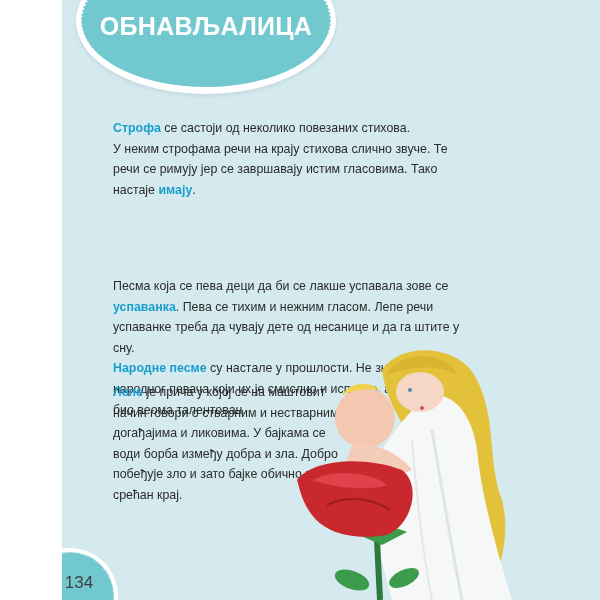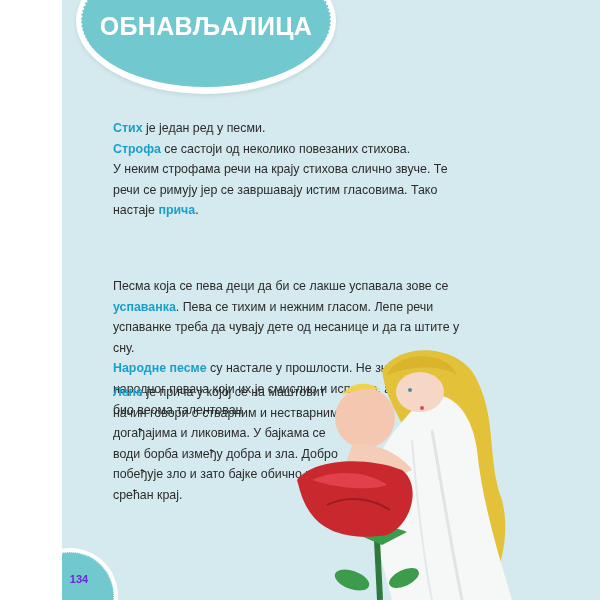--- a/index.html
+++ b/index.html
@@ -46,39 +46,38 @@
       position: absolute; left: -40px; top: 548px; width: 96px; height: 96px;
       border-radius: 50%; background: #ffffff;
     }
     .page-num-inner {
       position: absolute; left: 4px; top: 4px; right: 4px; bottom: 4px;
       border-radius: 50%; background: #71c9cf;
       border: 1px dotted rgba(255,255,255,0.7);
     }
     .page-num {
       position: absolute; left: 0; top: 573px; width: 34px;
-      color: #6d28d9; font-weight: bold; font-size: 11px; text-align: center;
+      color: #404040; font-weight: normal; font-size: 17px; text-align: center;
     }
     .illustration { position: absolute; left: 210px; top: 340px; width: 265px; height: 260px; }
   </style>
 </head>
 <body>
 
 <div class="page">
 
   <div class="title-oval">
     <div class="title-oval-inner"></div>
     <div class="title-oval-dots"></div>
     <div class="title-text">ОБНАВЉАЛИЦА</div>
   </div>
 
   <div class="body-text para1">
-    <p><span class="hl">Стих</span><span> је један ред у песми.</span></p>
     <p><span class="hl">Строфа</span><span> се састоји од неколико повезаних стихова.</span></p>
-    <p><span>У неким строфама речи на крају стихова слично звуче. Те речи се римују јер се завршавају истим гласовима. Тако настаје </span><span class="hl">прича</span><span>.</span></p>
+    <p><span>У неким строфама речи на крају стихова слично звуче. Те речи се римују јер се завршавају истим гласовима. Тако настаје </span><span class="hl">имају</span><span>.</span></p>
   </div>
 
   <div class="body-text para2">
     <p><span>Песма која се пева деци да би се лакше успавала зове се </span><span class="hl">успаванка</span><span>. Пева се тихим и нежним гласом. Лепе речи успаванке треба да чувају дете од несанице и да га штите у сну.</span><br><span class="hl">Народне песме</span><span> су настале у прошлости. Не знамо име народног певача који их је смислио и испевао, али знамо да је био веома талентован.</span></p>
   </div>
 
   <div class="body-text para3">
     <p><span class="hl">Лепе</span><span> је прича у којој се на маштовит начин говори о стварним и нестварним догађајима и ликовима. У бајкама се води борба између добра и зла. Добро побеђује зло и зато бајке обично имају срећан крај.</span></p>
   </div>
 

